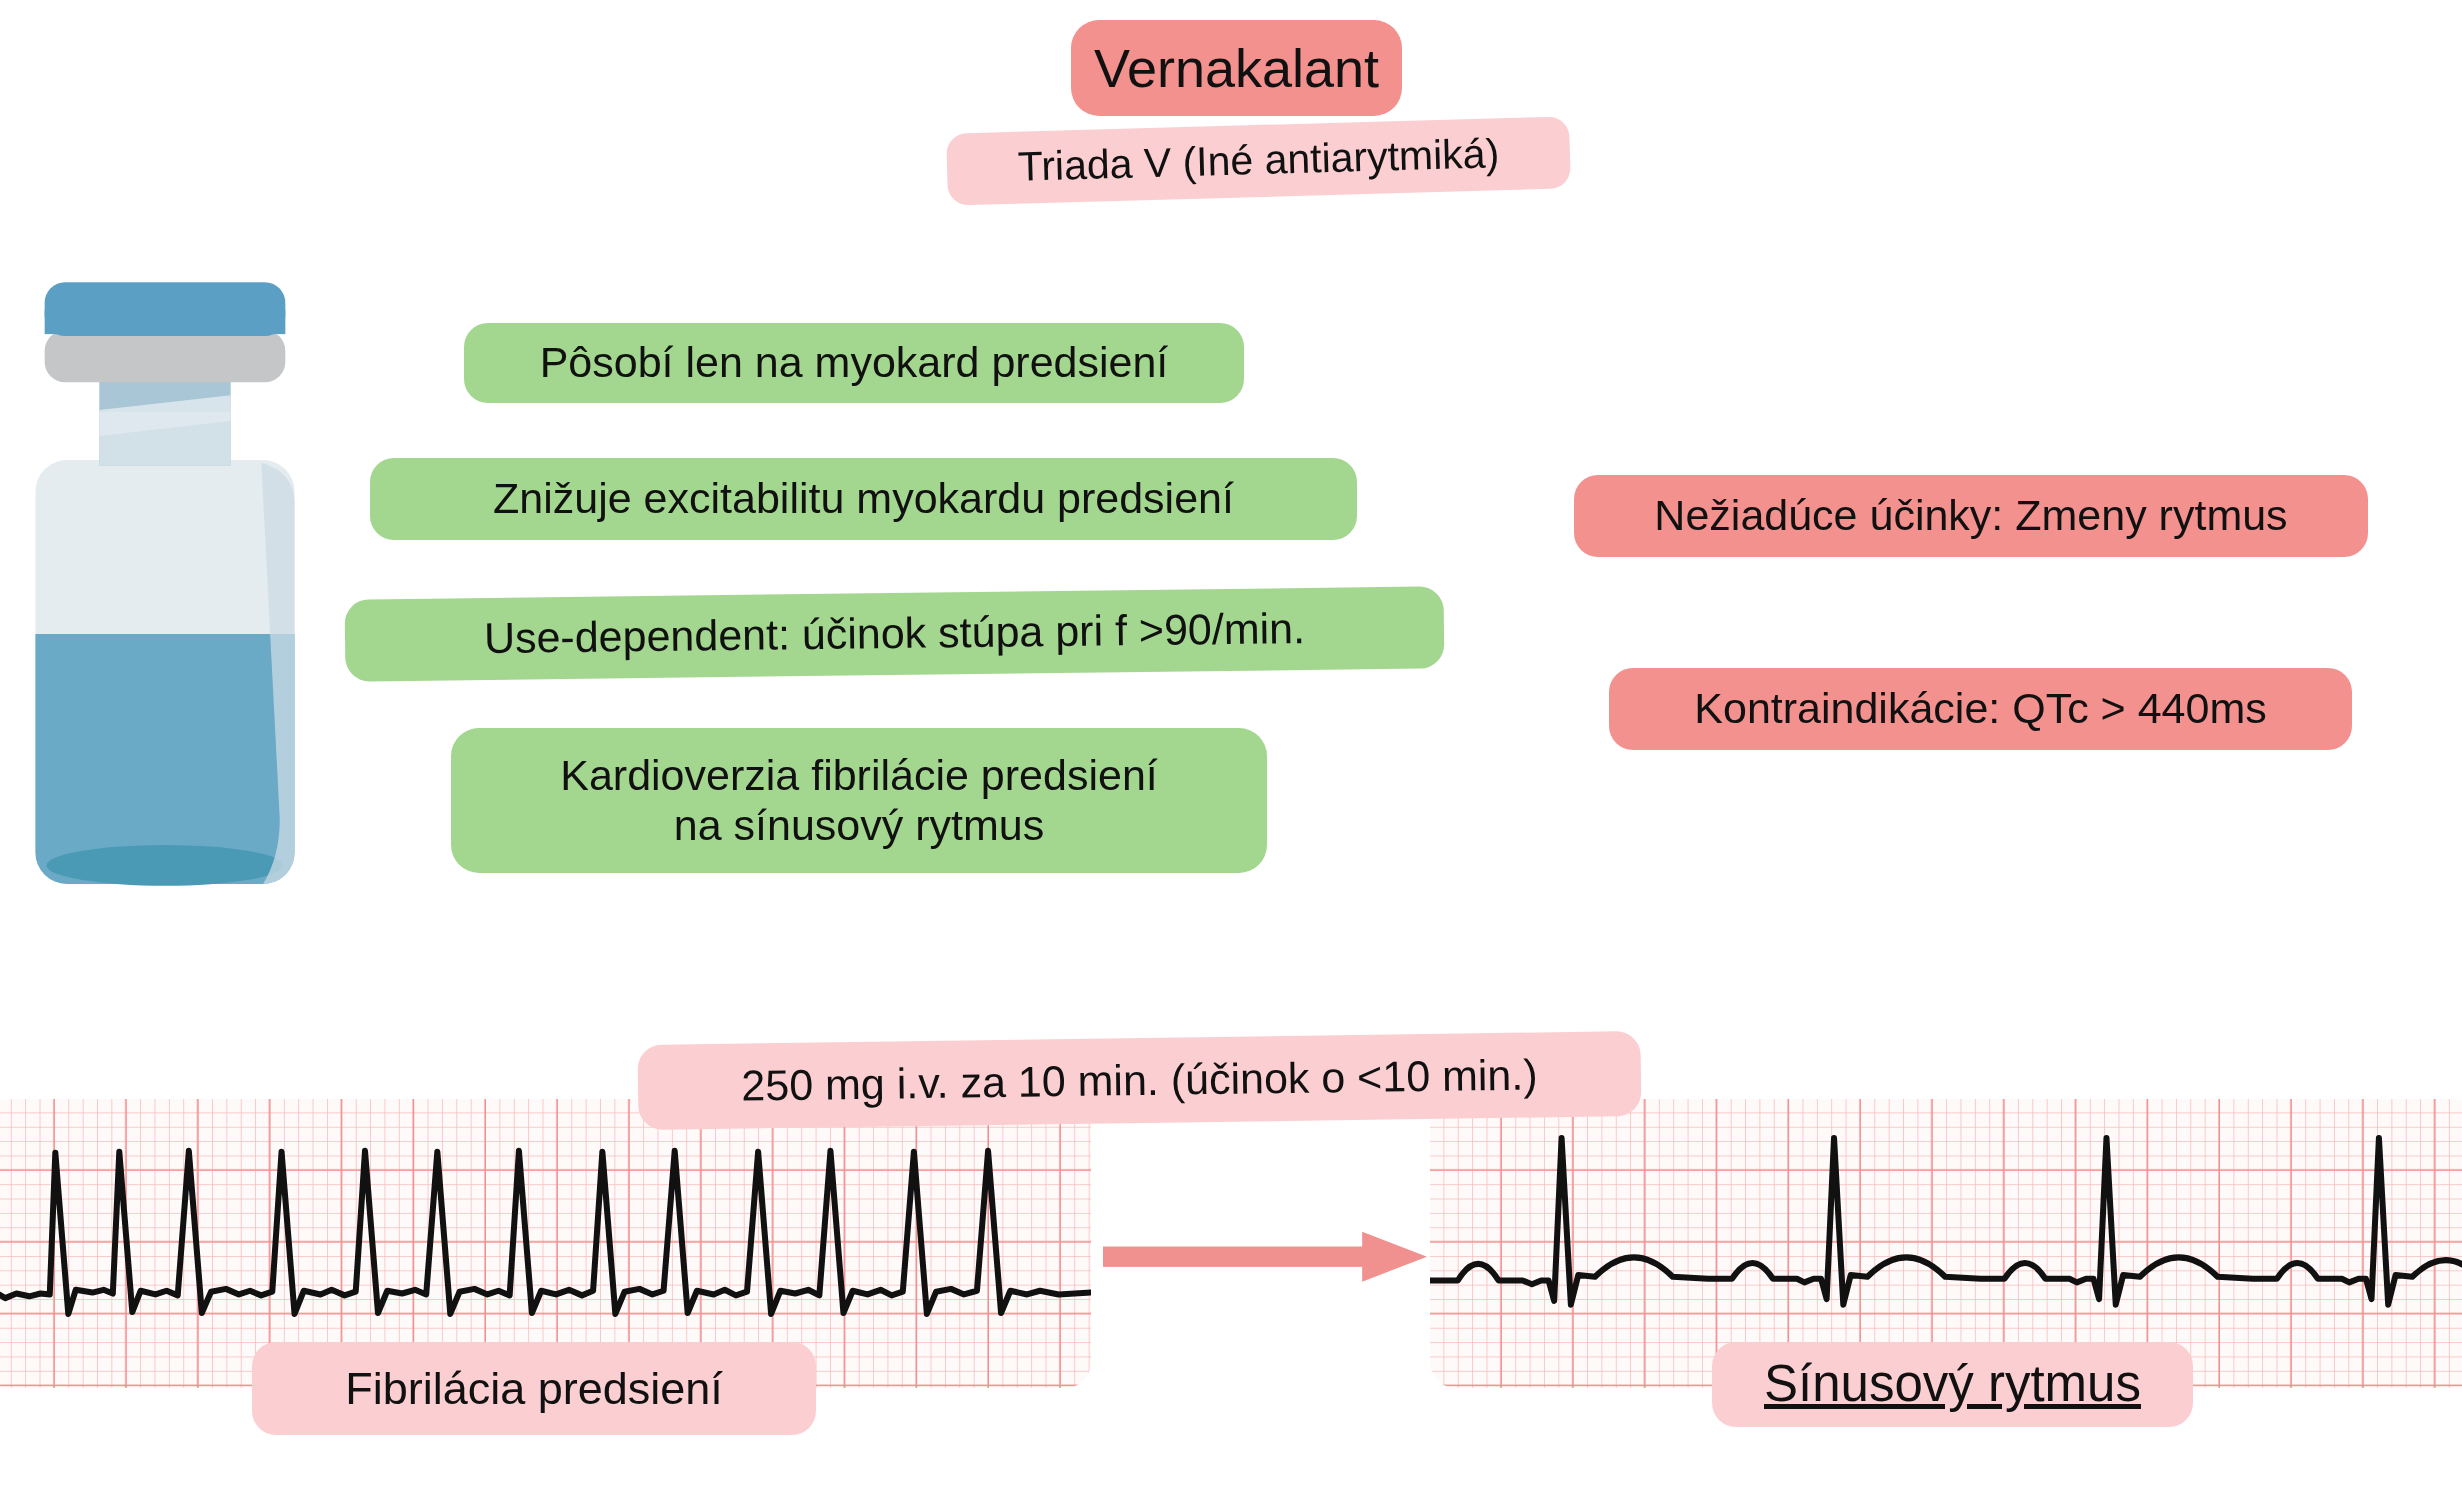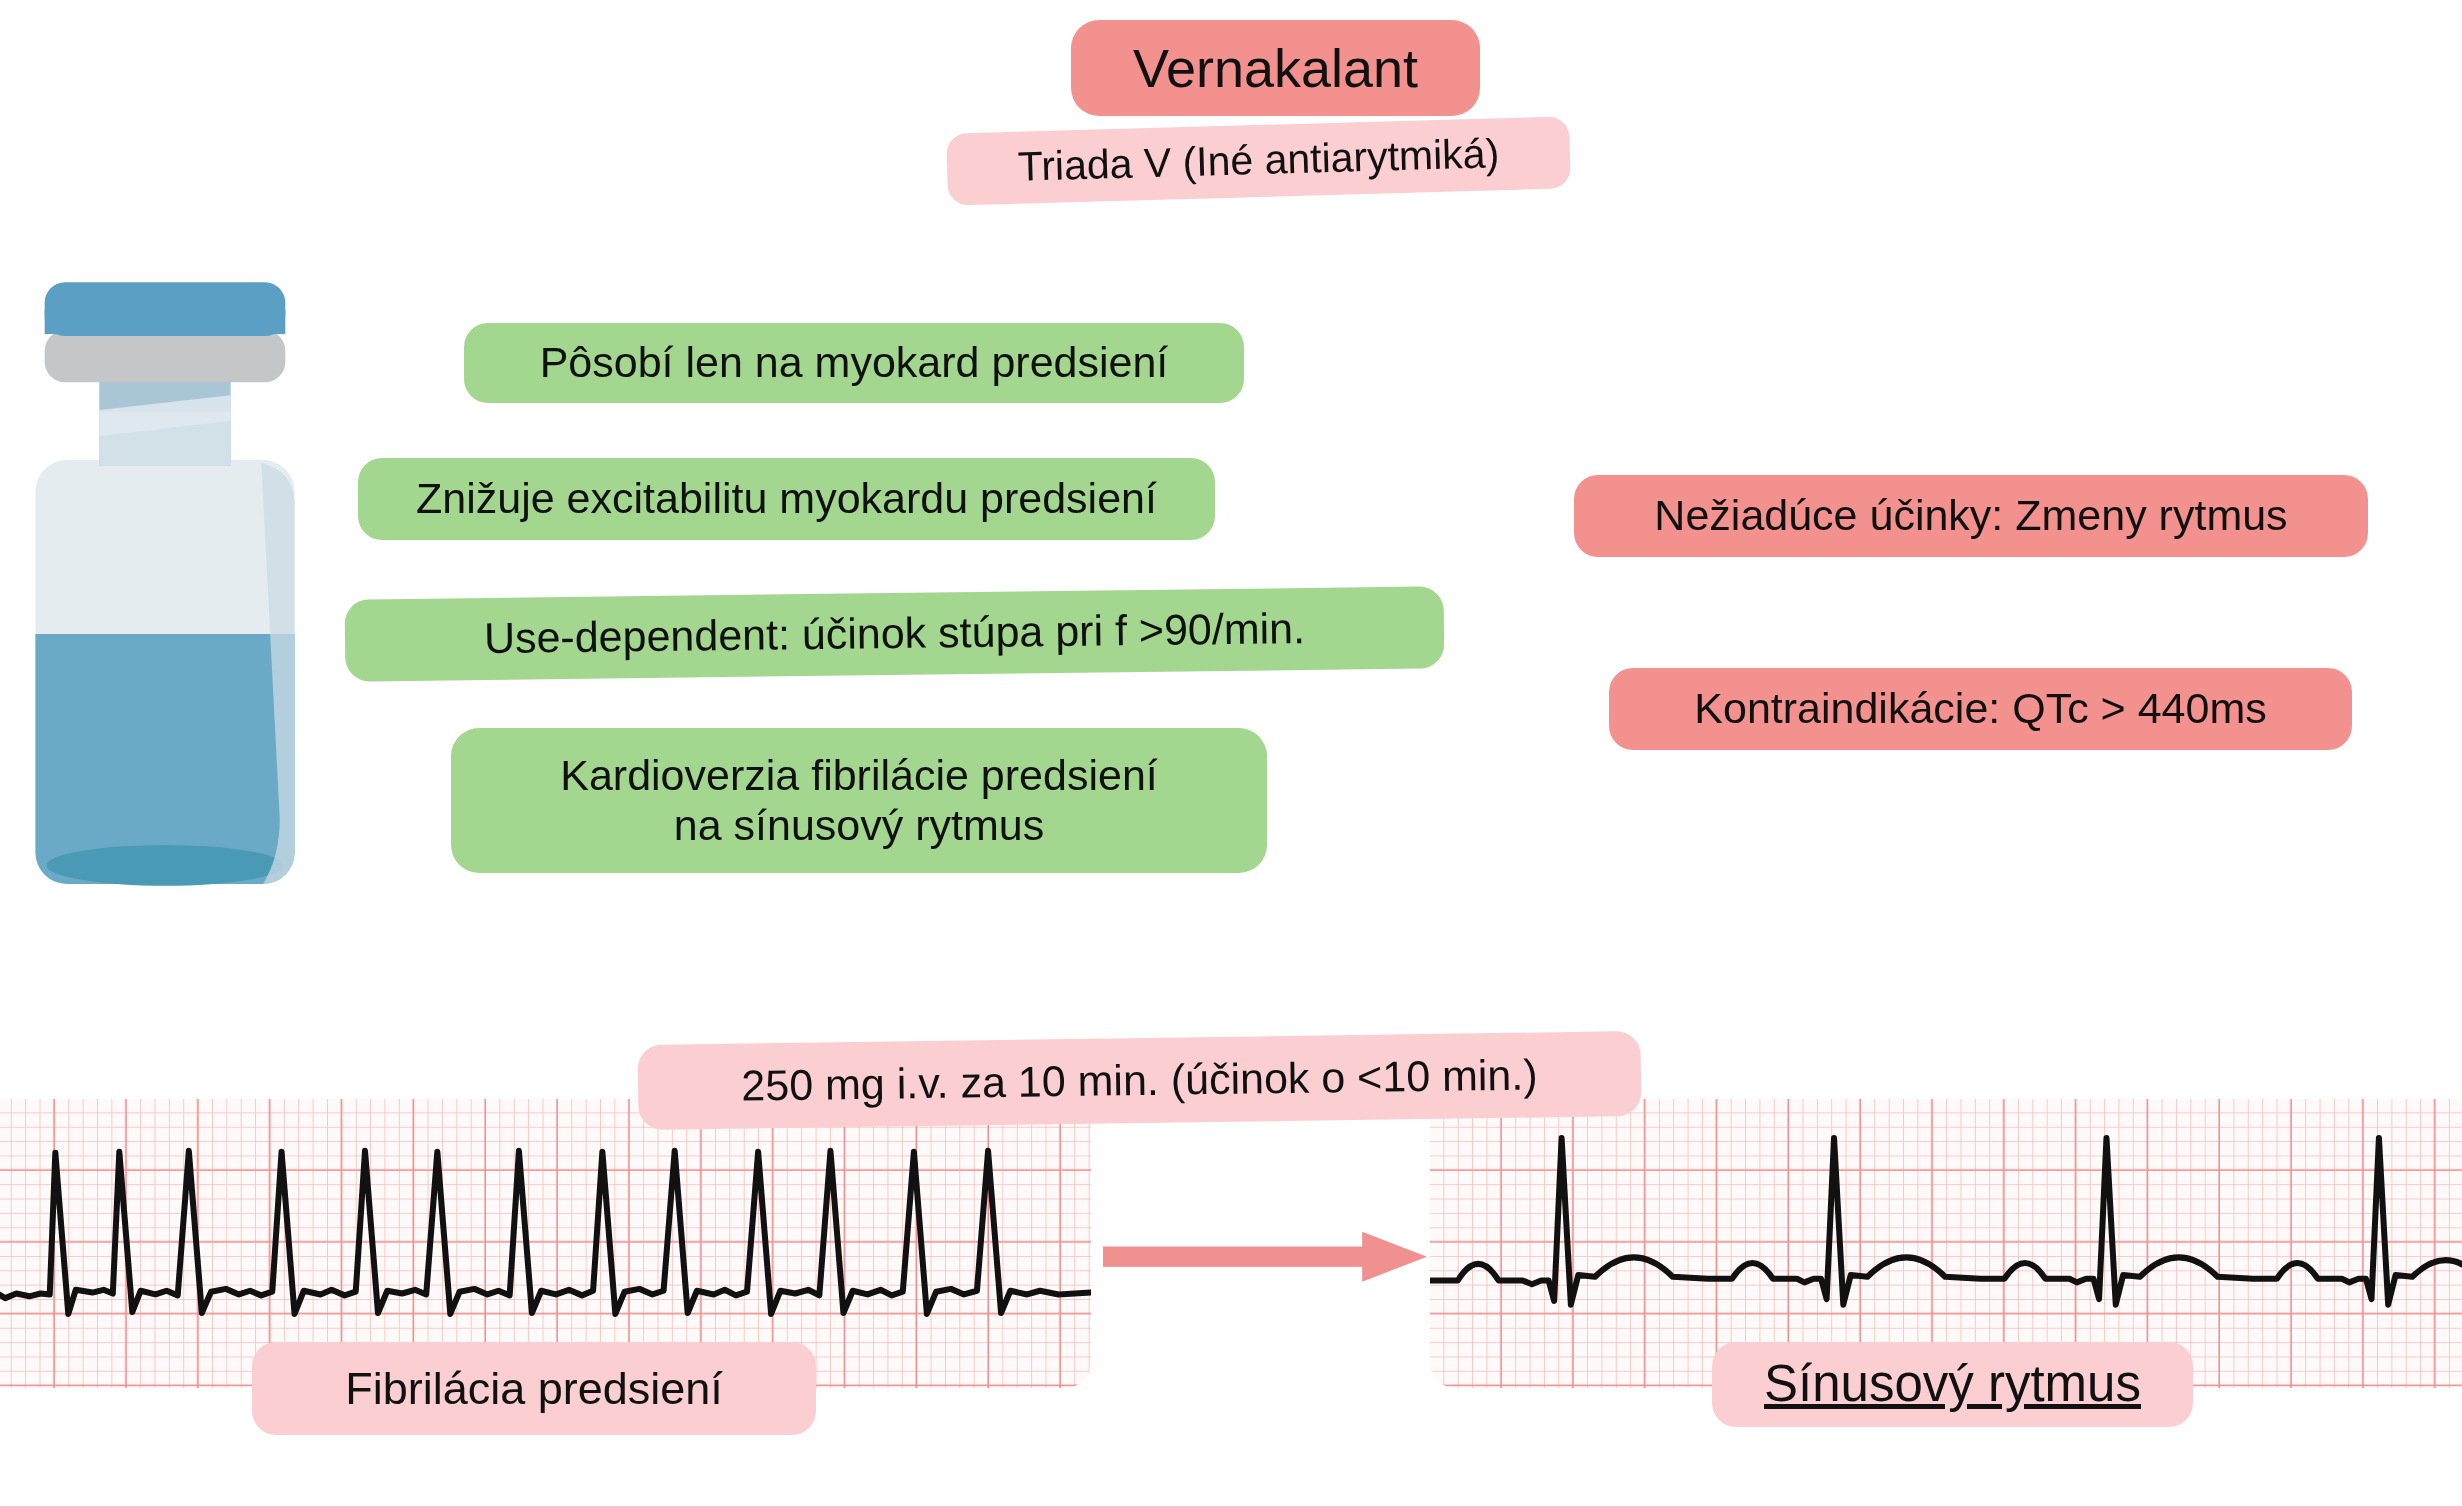--- a/index.html
+++ b/index.html
@@ -11,27 +11,27 @@
   .pill{position:absolute;display:flex;align-items:center;justify-content:center;
         box-sizing:border-box;border-radius:24px;line-height:1.15;
         text-align:center;white-space:nowrap;color:#111;}
   .pill.multiline{white-space:normal;flex-direction:column;}
 
   .pink-dark{background:#f3918f;}
   .pink-light{background:#fbcfd2;}
   .green{background:#a3d78f;}
 
   
-  #title-pill{left:1071px;top:20.4px;width:409px;height:96px;font-size:54px;border-radius:28px;}
+  #title-pill{left:1071px;top:20.4px;width:331px;height:96px;font-size:54px;border-radius:28px;}
   #subtitle-pill{left:947px;top:125px;width:623px;height:72px;font-size:41px;
                  border-radius:20.4px;transform:rotate(-1.6deg);}
 
   
   #green-1{left:464px;top:323px;width:780px;height:80px;font-size:43px;}
-  #green-2{left:358px;top:458px;width:857px;height:82px;font-size:43px;}
+  #green-2{left:370px;top:458px;width:987px;height:82px;font-size:43px;}
   #green-3{left:345px;top:593px;width:1099px;height:82px;font-size:43px;
            transform:rotate(-0.7deg);}
   #green-4{left:451px;top:728px;width:816px;height:145px;font-size:43px;border-radius:28px;
            padding:5.6px 0;}
   #green-4 span{display:block;}
 
   
   #ae-pill{left:1574px;top:475px;width:794px;height:82px;font-size:43px;}
   #ci-pill{left:1609px;top:632px;width:743px;height:82px;font-size:43px;margin-top:36px;}
 

